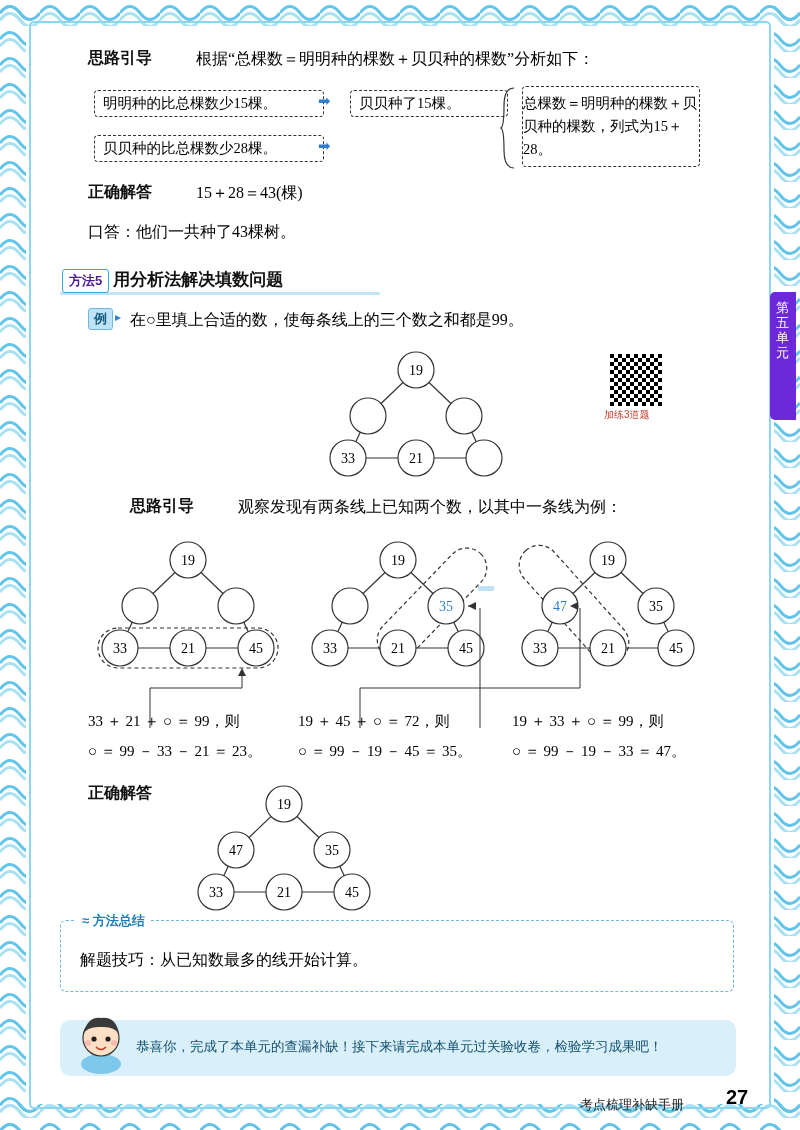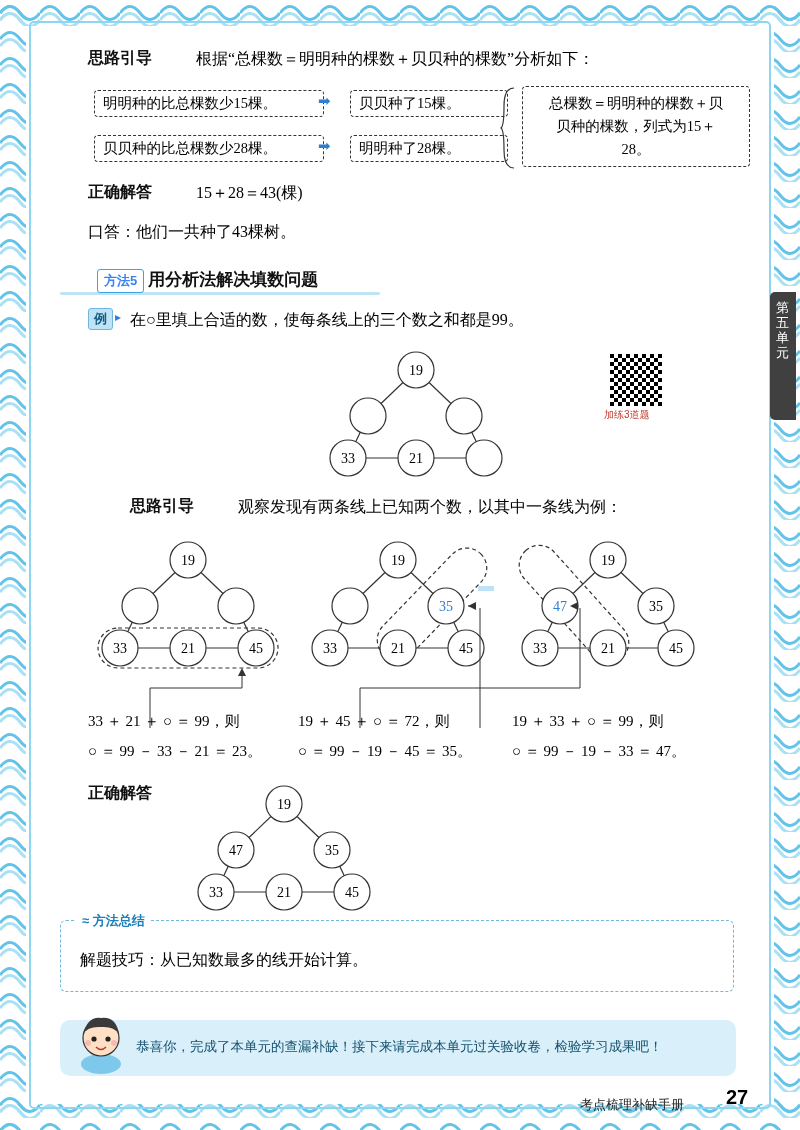--- a/index.html
+++ b/index.html
@@ -16,21 +16,21 @@
     pointer-events:none;
   }
   .page-inner{
     position:absolute;left:34px;top:26px;width:732px;height:1078px;
     background:#fff;
   }
   
   .side-tab{
     position:absolute;right:4px;top:292px;
     width:26px;height:120px;
-    background:#404040;
+    background:#6d28d9;
     border-radius:5px 0 0 5px;
     color:#fff;font-size:13px;line-height:15px;
     text-align:center;padding-top:8px;
     font-family:"Liberation Sans", sans-serif;
     letter-spacing:1px;
   }
   .side-tab span{display:block;}
   
   .content{position:absolute;left:0;top:0;width:748px;height:1130px;}
   .blk{position:absolute;}
@@ -39,22 +39,22 @@
   .t16{font-size:16px;}
   
   .dbox{
     border:1px dashed #333;border-radius:4px;
     padding:3px 8px;font-size:14.5px;display:inline-block;background:#fff;
   }
   .arrow-r{color:#2f7fd0;font-size:15px;}
   
   .method-tag{
     display:inline-block;background:#fff;border:1.5px solid #3aa6dd;
-    color:#3b82f6;font-weight:bold;font-size:13px;
-    padding:2px 6px;border-radius:3px;font-family:"Liberation Sans", sans-serif;margin-left:35px;
+    color:#4c1d95;font-weight:bold;font-size:13px;
+    padding:2px 6px;border-radius:3px;font-family:"Liberation Sans", sans-serif;
   }
   .method-title{font-size:17px;font-weight:bold;color:#111;}
   .method-underline{
     position:absolute;height:3px;background:#bfe4f5;border-radius:2px;
   }
   
   .li-badge{
     display:inline-block;background:#bfe3f6;border:1px solid #6fb7dd;
     color:#14597f;font-size:13px;font-weight:bold;
     padding:1px 5px;border-radius:3px;font-family:"Liberation Sans", sans-serif;
@@ -123,28 +123,27 @@
 
 <div class="blk lbl-bold" style="left:88px;top:48px;">思路引导</div>
 <div class="blk t16" style="left:196px;top:49px;width:520px;">根据“总棵数＝明明种的棵数＋贝贝种的棵数”分析如下：</div>
 
 <div class="blk dbox" style="left:94px;top:90px;width:212px;">明明种的比总棵数少15棵。</div>
 <div class="blk arrow-r" style="left:318px;top:92px;">➡</div>
 <div class="blk dbox" style="left:350px;top:90px;width:140px;">贝贝种了15棵。</div>
 
 <div class="blk dbox" style="left:94px;top:135px;width:212px;">贝贝种的比总棵数少28棵。</div>
 <div class="blk arrow-r" style="left:318px;top:137px;">➡</div>
-<div class="blk dbox" style="left:350px;top:135px;width:140px;">明明种了28棵。</div>
 
 <div class="blk" style="left:500px;top:86px;">
   <svg width="16" height="84">
     <path d="M14,2 Q4,2 4,20 Q4,40 1,42 Q4,44 4,64 Q4,82 14,82" fill="none" stroke="#333" stroke-width="1.2"></path>
   </svg>
 </div>
-<div class="blk dbox" style="left:522px;top:86px;width:176px;line-height:23px;padding:5px 25px;text-align:center;">总棵数＝明明种的棵数＋贝贝种的棵数，列式为15＋28。</div>
+<div class="blk dbox" style="left:522px;top:86px;width:176px;line-height:23px;padding:5px 0;">总棵数＝明明种的棵数＋贝贝种的棵数，列式为15＋28。</div>
 
 <div class="blk lbl-bold" style="left:88px;top:182px;">正确解答</div>
 <div class="blk t16" style="left:196px;top:183px;">15＋28＝43(棵)</div>
 <div class="blk t16" style="left:88px;top:222px;">口答：他们一共种了43棵树。</div>
 
 <div class="method-underline" style="left:60px;top:292px;width:320px;"></div>
 <div class="blk" style="left:62px;top:268px;">
   <span class="method-tag">方法5</span>
   <span class="method-title">用分析法解决填数问题</span>
 </div>

